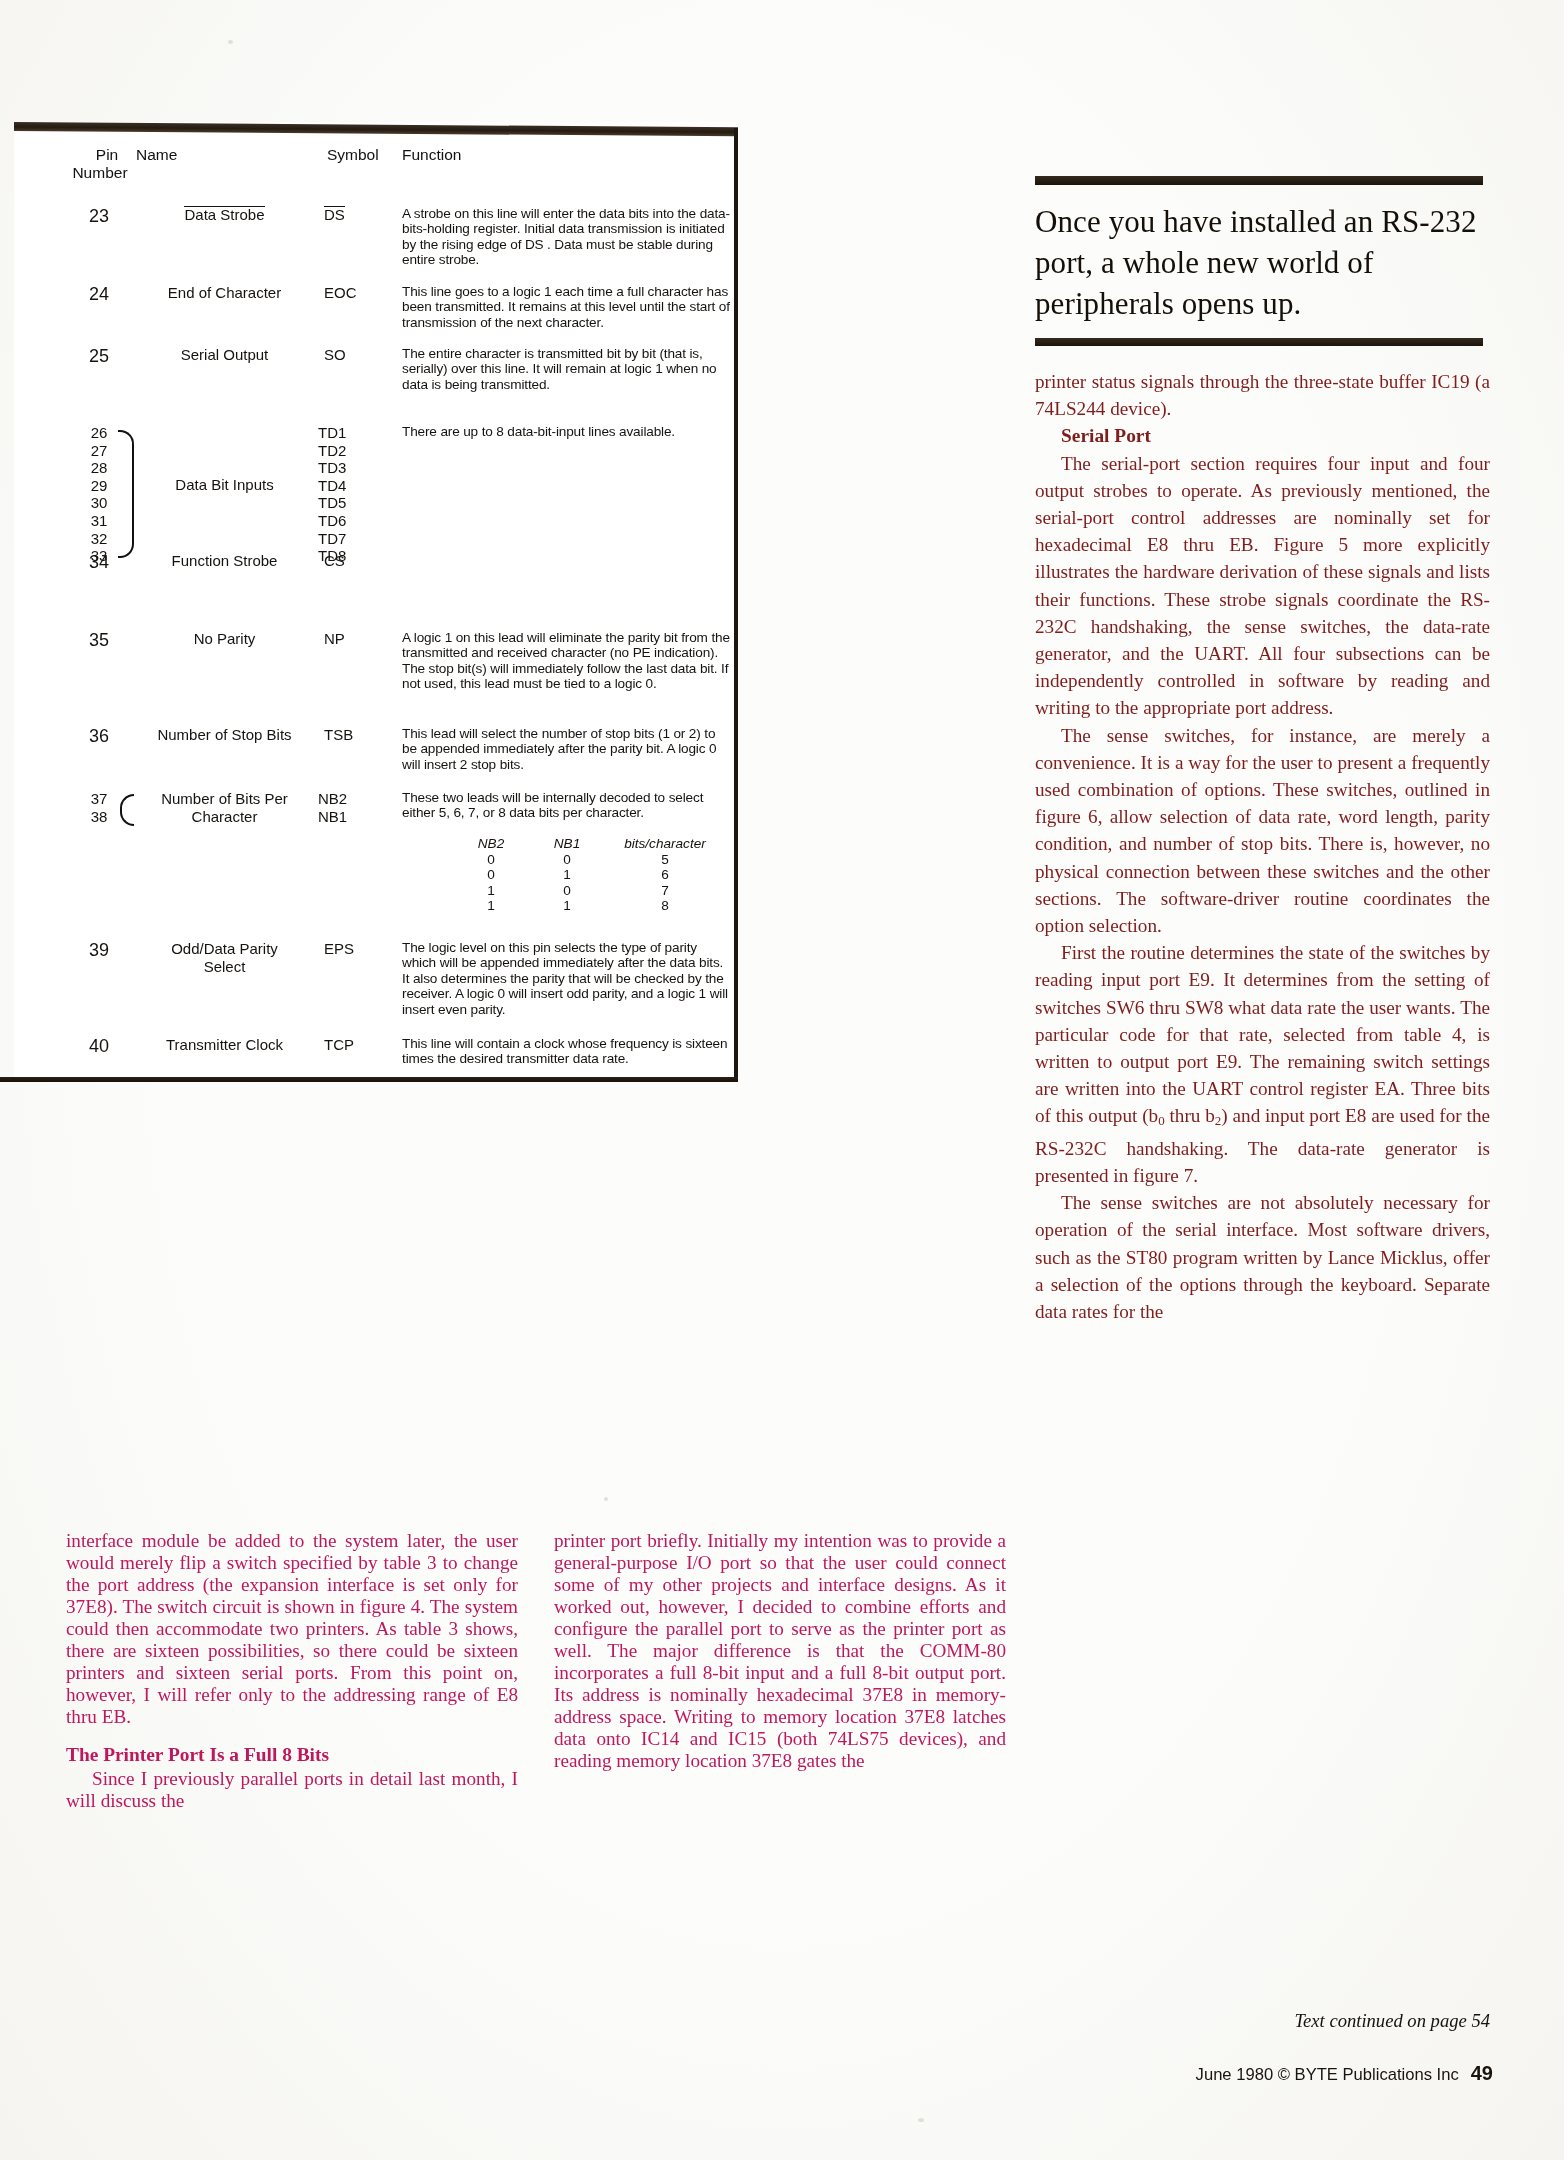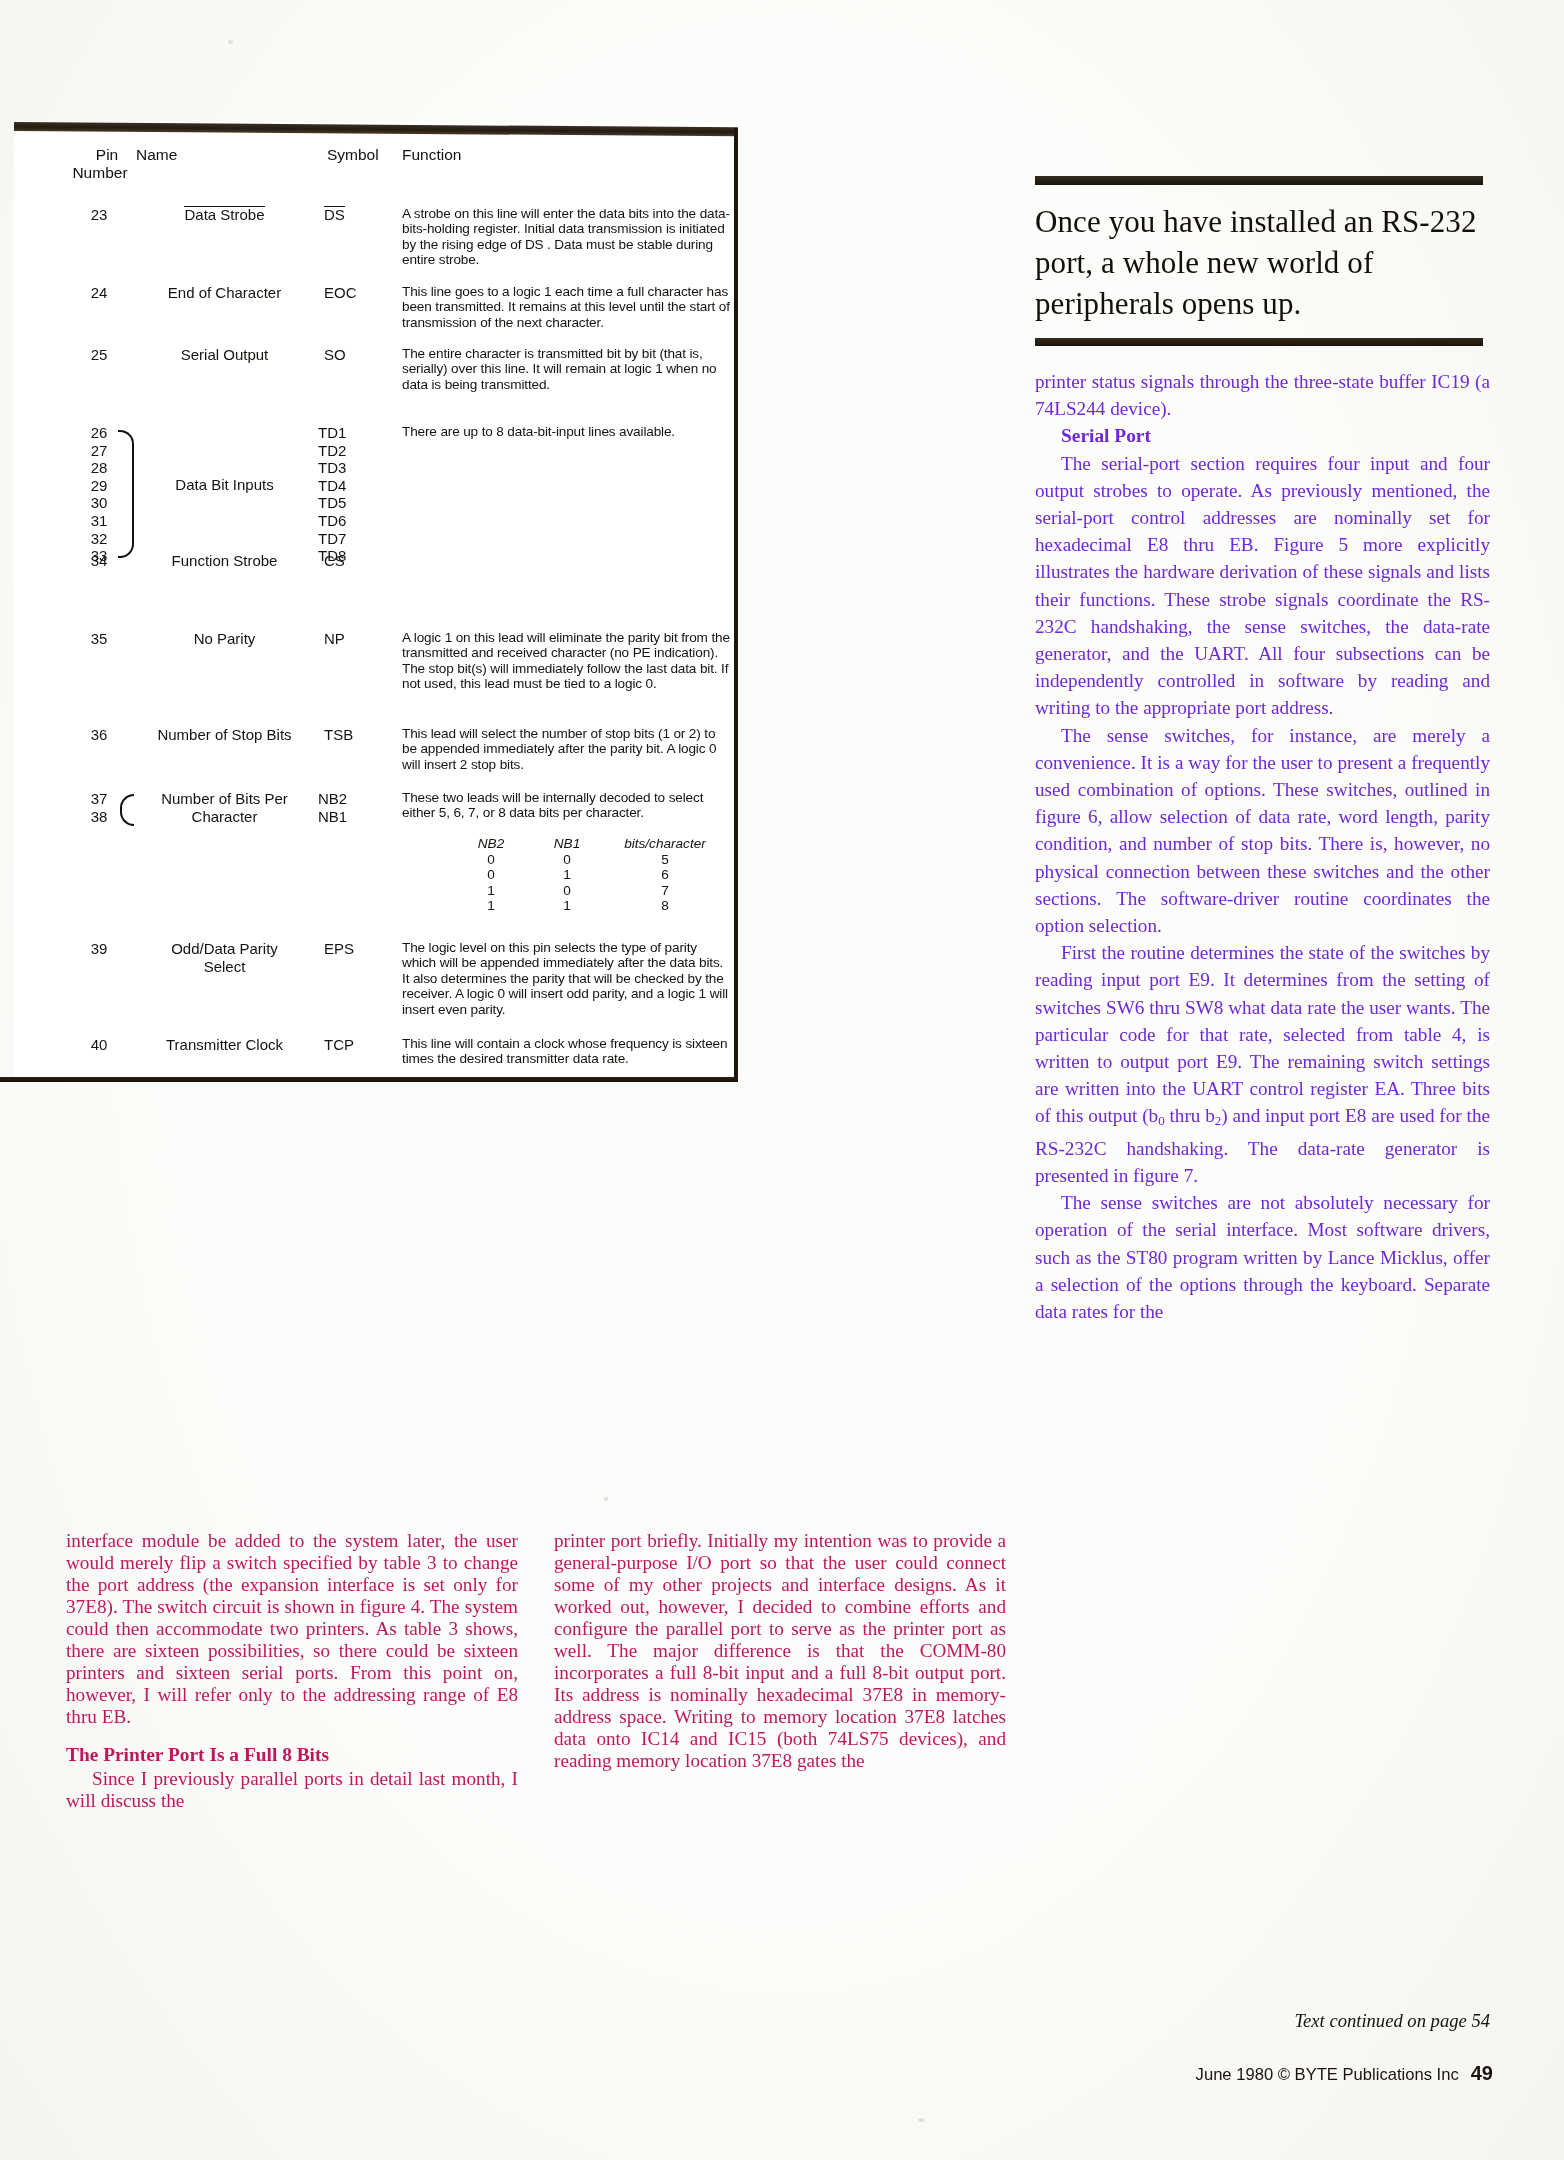--- a/index.html
+++ b/index.html
@@ -86,21 +86,21 @@
   }
   .row {
     position: relative;
     min-height: 18px;
   }
   .c-pin {
     position: absolute;
     left: 14px;
     width: 46px;
     text-align: center;
-    font-size: 15px;
+    font-size: 18px;
   }
   .c-name {
     position: absolute;
     left: 70px;
     width: 185px;
     font-size: 15px;
     line-height: 17px;
     text-align: center;
   }
   .c-sym {
@@ -173,21 +173,21 @@
     width: 448px; height: 8px;
     background: linear-gradient(180deg,#352a1e 0%, #1b140c 100%);
     margin-bottom: 22px;
   }
 
   .bodycol {
     font-family: "Liberation Serif", serif;
     font-size: 19.2px;
     line-height: 27.2px;
     text-align: justify;
-    color: #6d28d9;
+    color: #7f1d1d;
     hyphens: manual;
   }
   .bodycol p { text-indent: 26px; margin: 0; }
   .bodycol p.noind { text-indent: 0; }
   .subhead {
     font-weight: bold;
     font-size: 19.4px;
     margin-top: 10px;
     text-indent: 0;
   }

